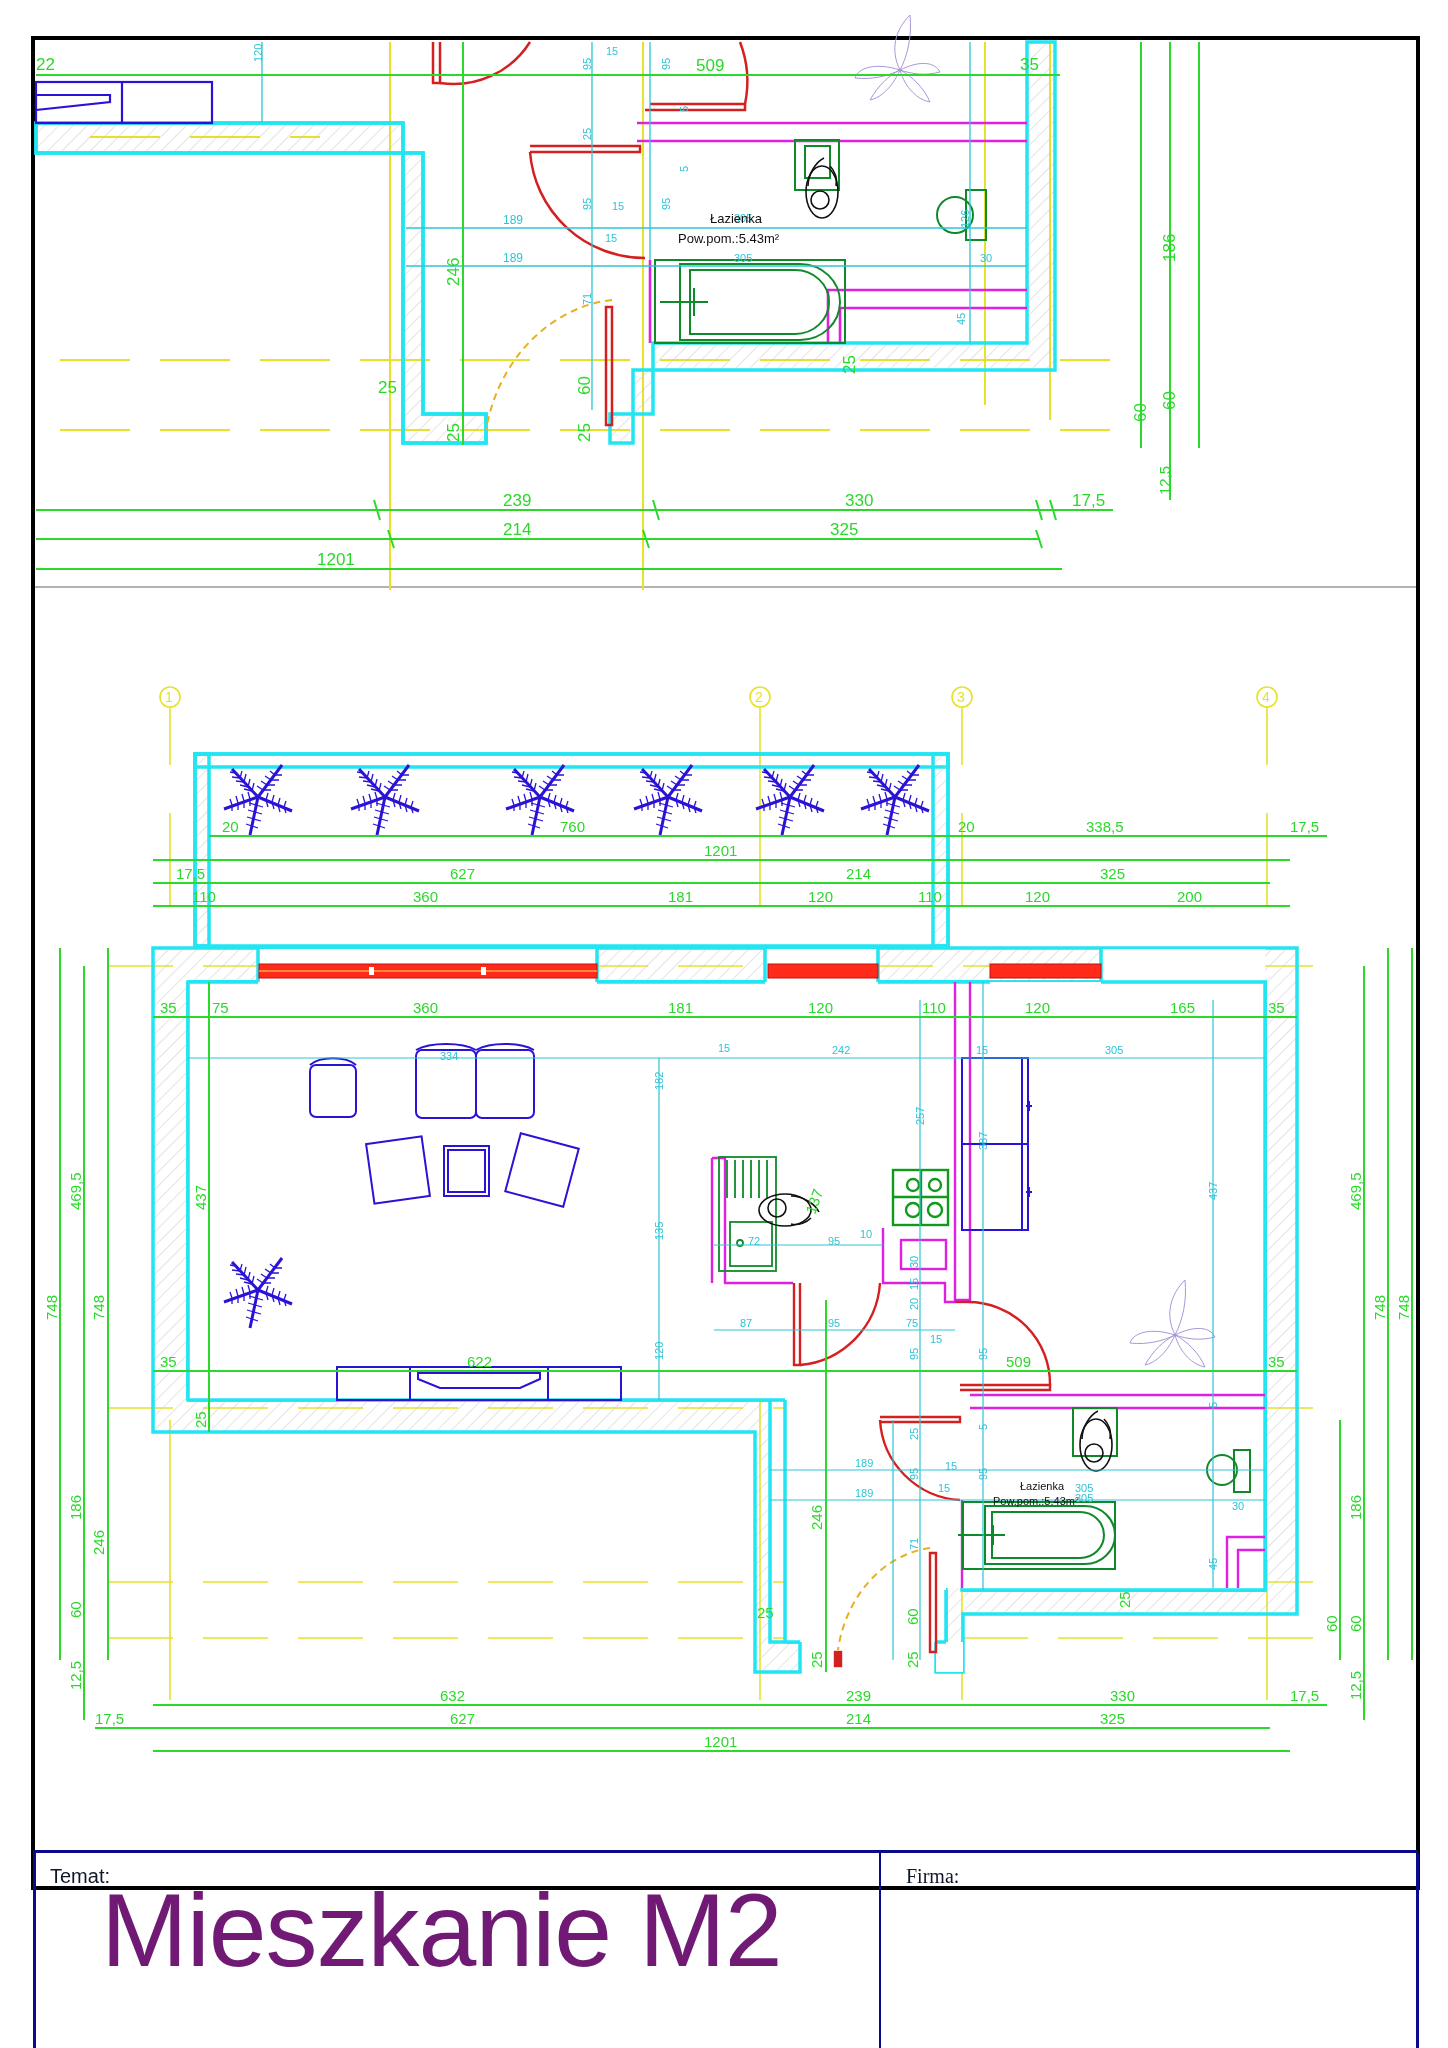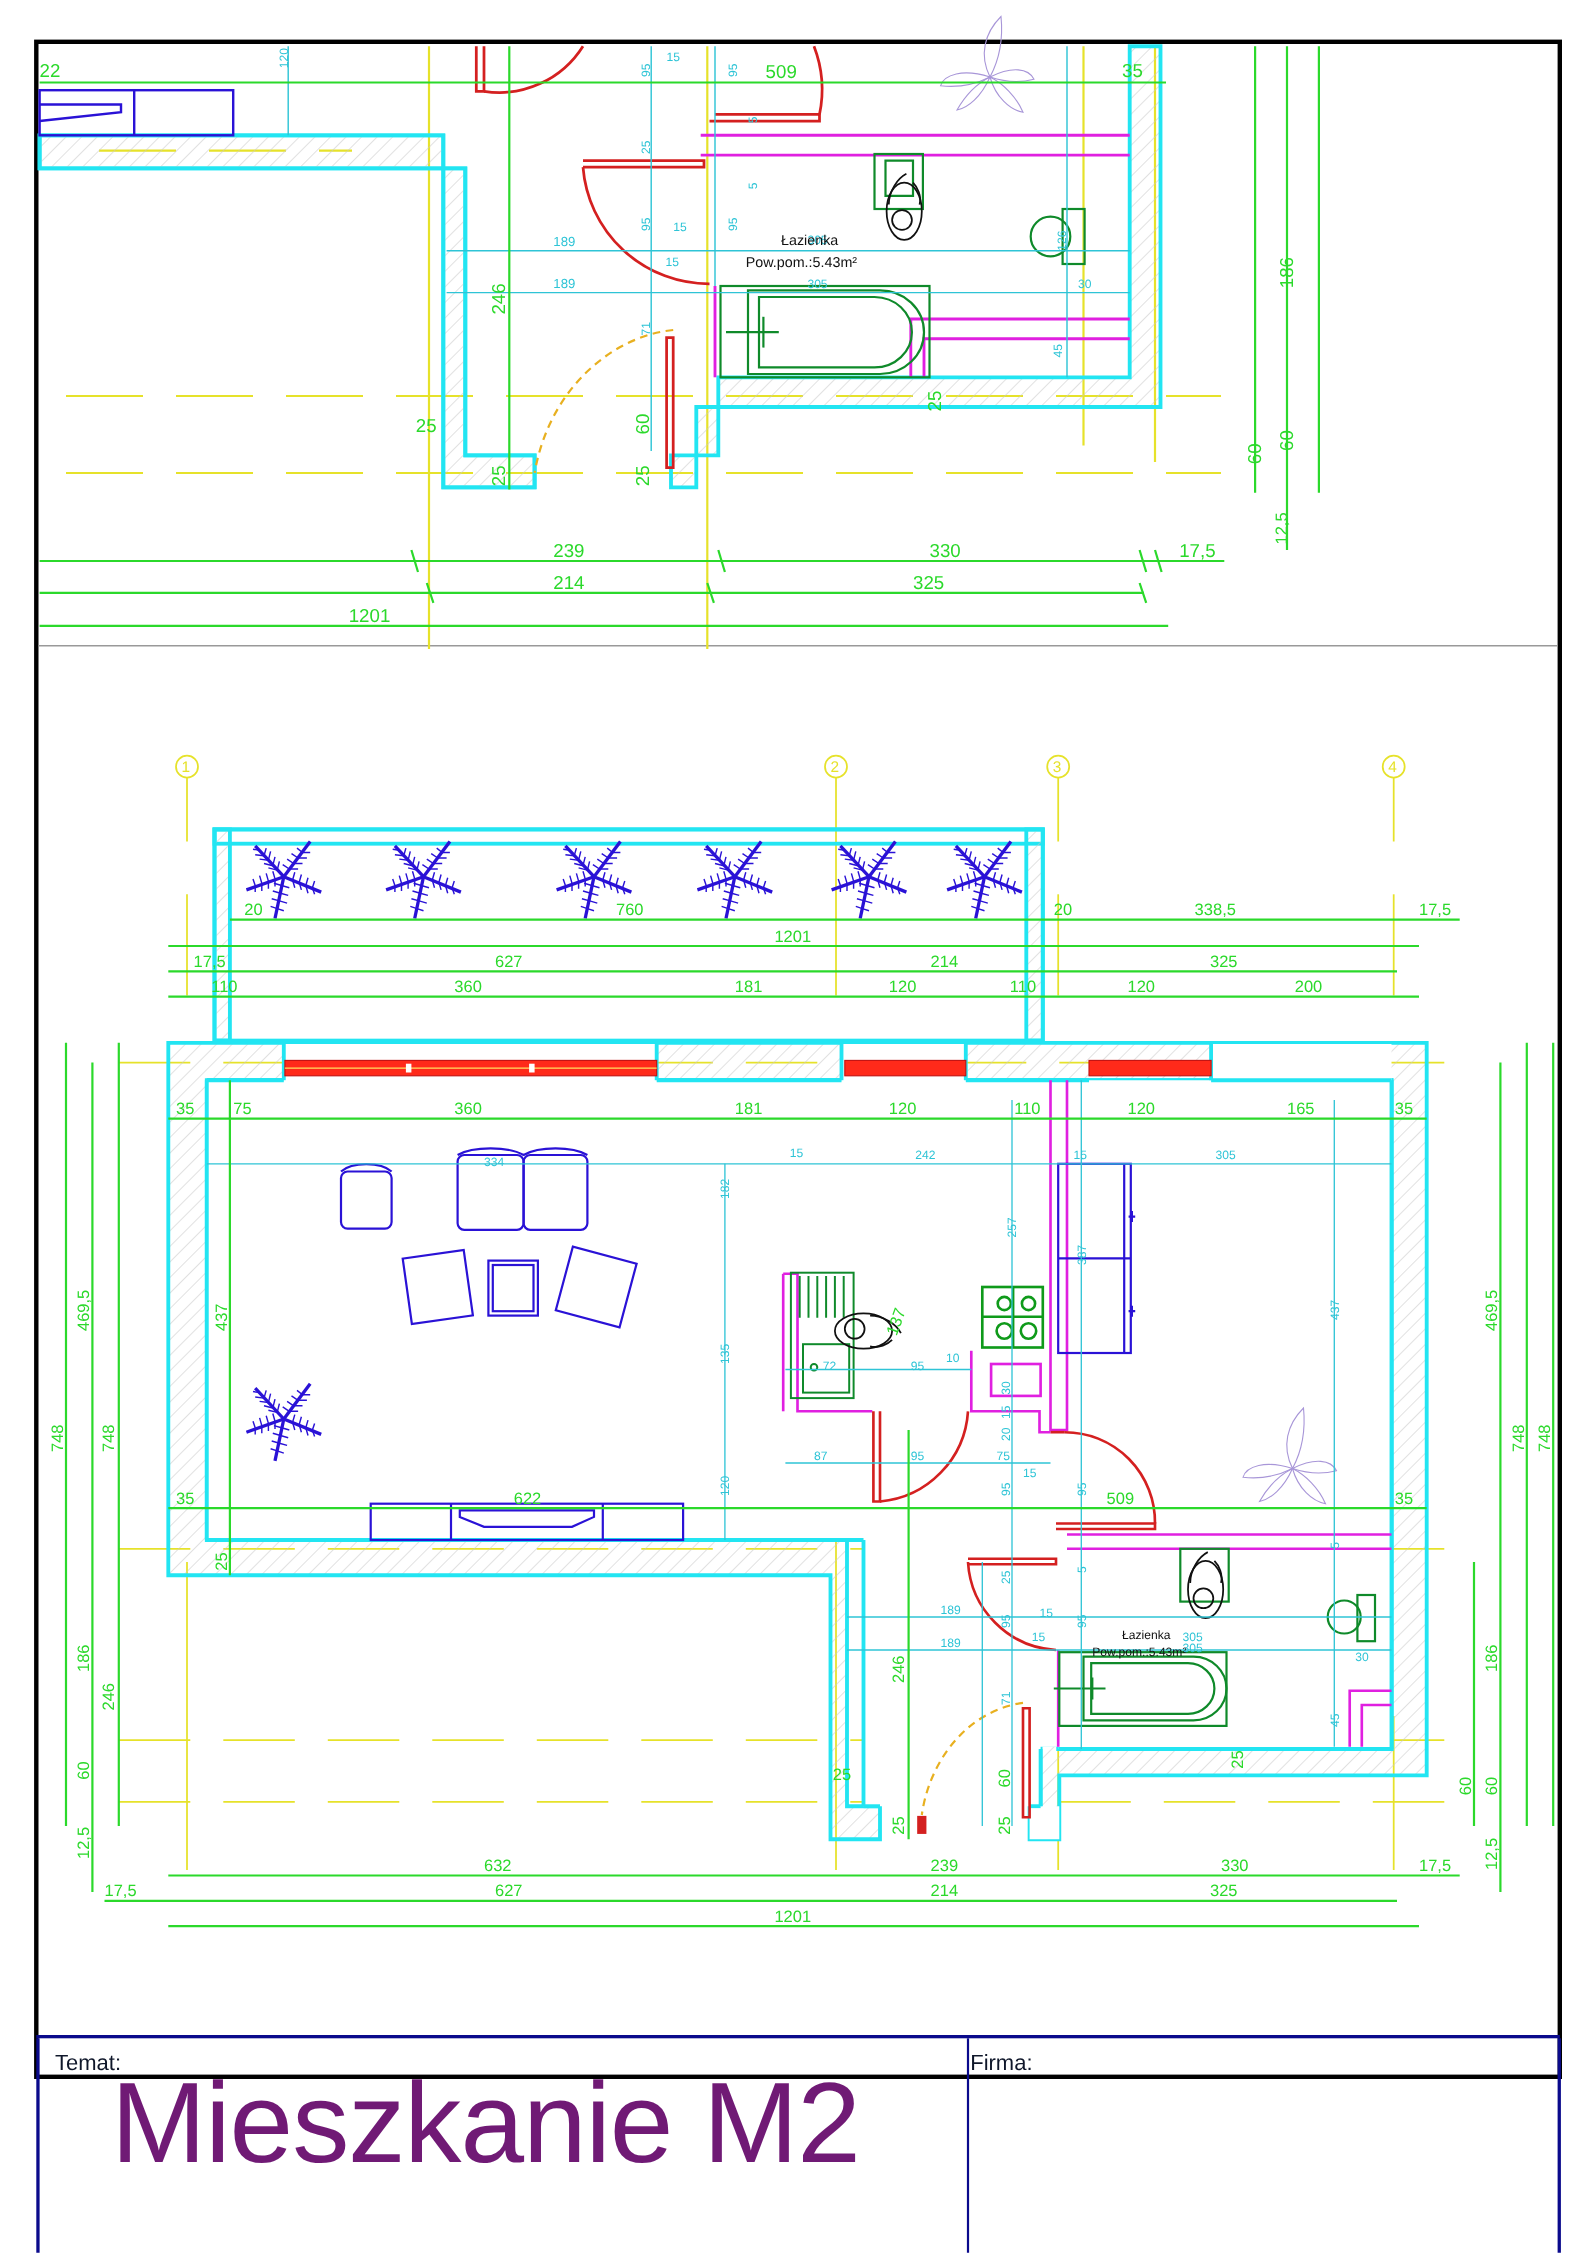--- a/index.html
+++ b/index.html
@@ -492,16 +492,16 @@
   </g>
 </svg>
 </div>
 
 <div class="title-block">
   <div class="tb-left">
     <span class="tb-label" style="left:14px;top:12px;">Temat:</span>
     <span class="tb-title">Mieszkanie M2</span>
   </div>
   <div class="tb-right">
-    <span class="tb-label" style="left:4px;top:12px;">Firma:</span>
+    <span class="tb-label" style="left:28px;top:12px;font-family:Liberation Serif, serif;">Firma:</span>
     <span class="tb-label" style="left:12px;top:50px;"></span>
   </div>
 </div>
 
 </body></html>

